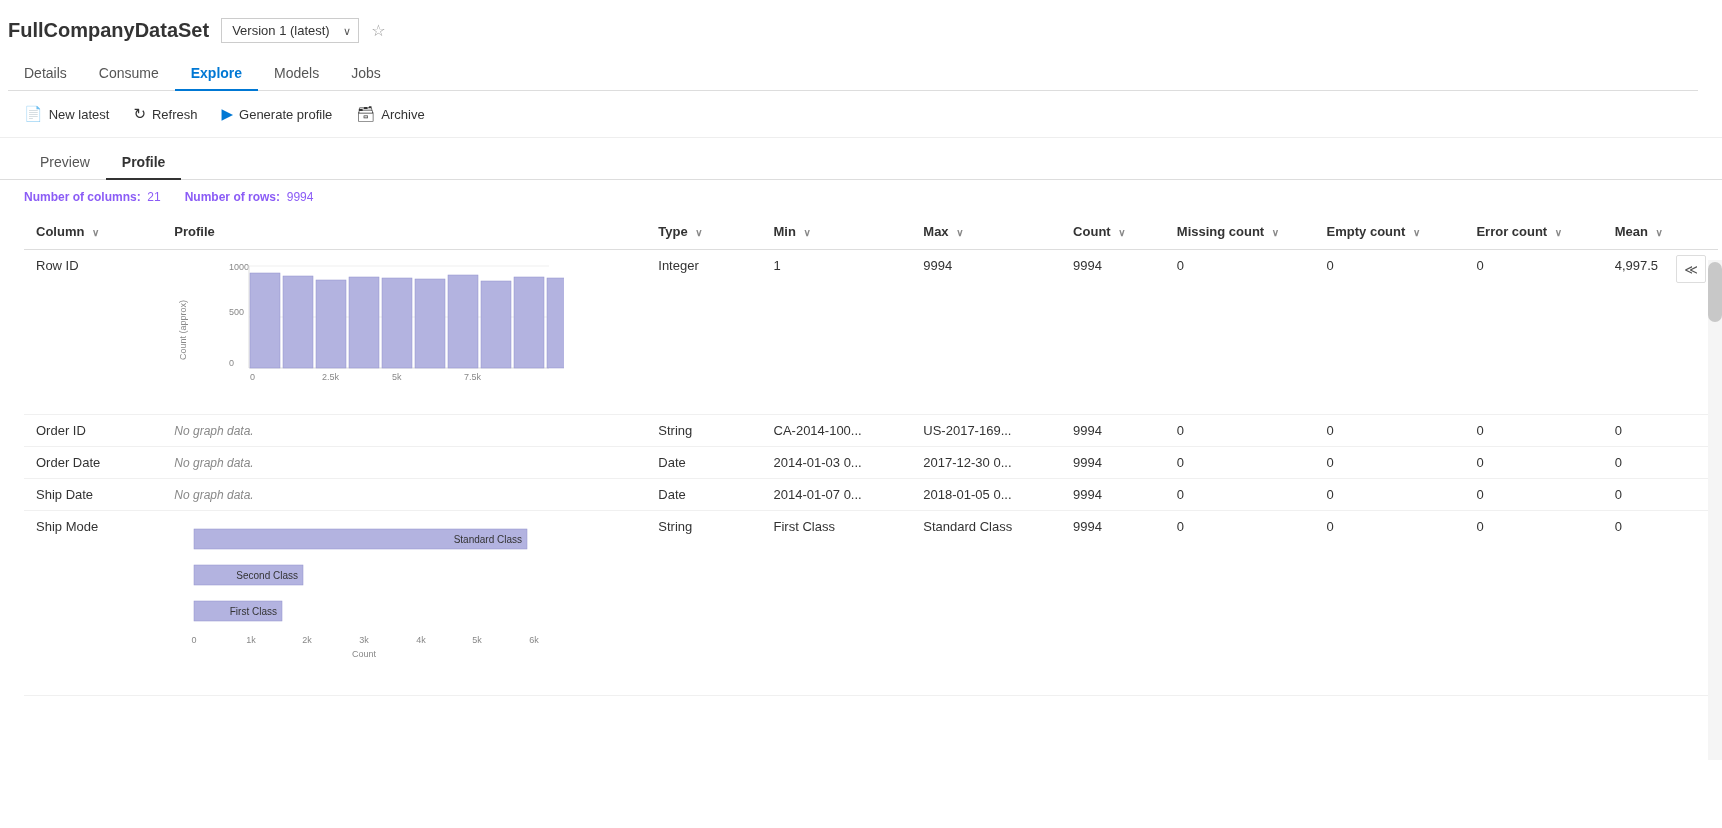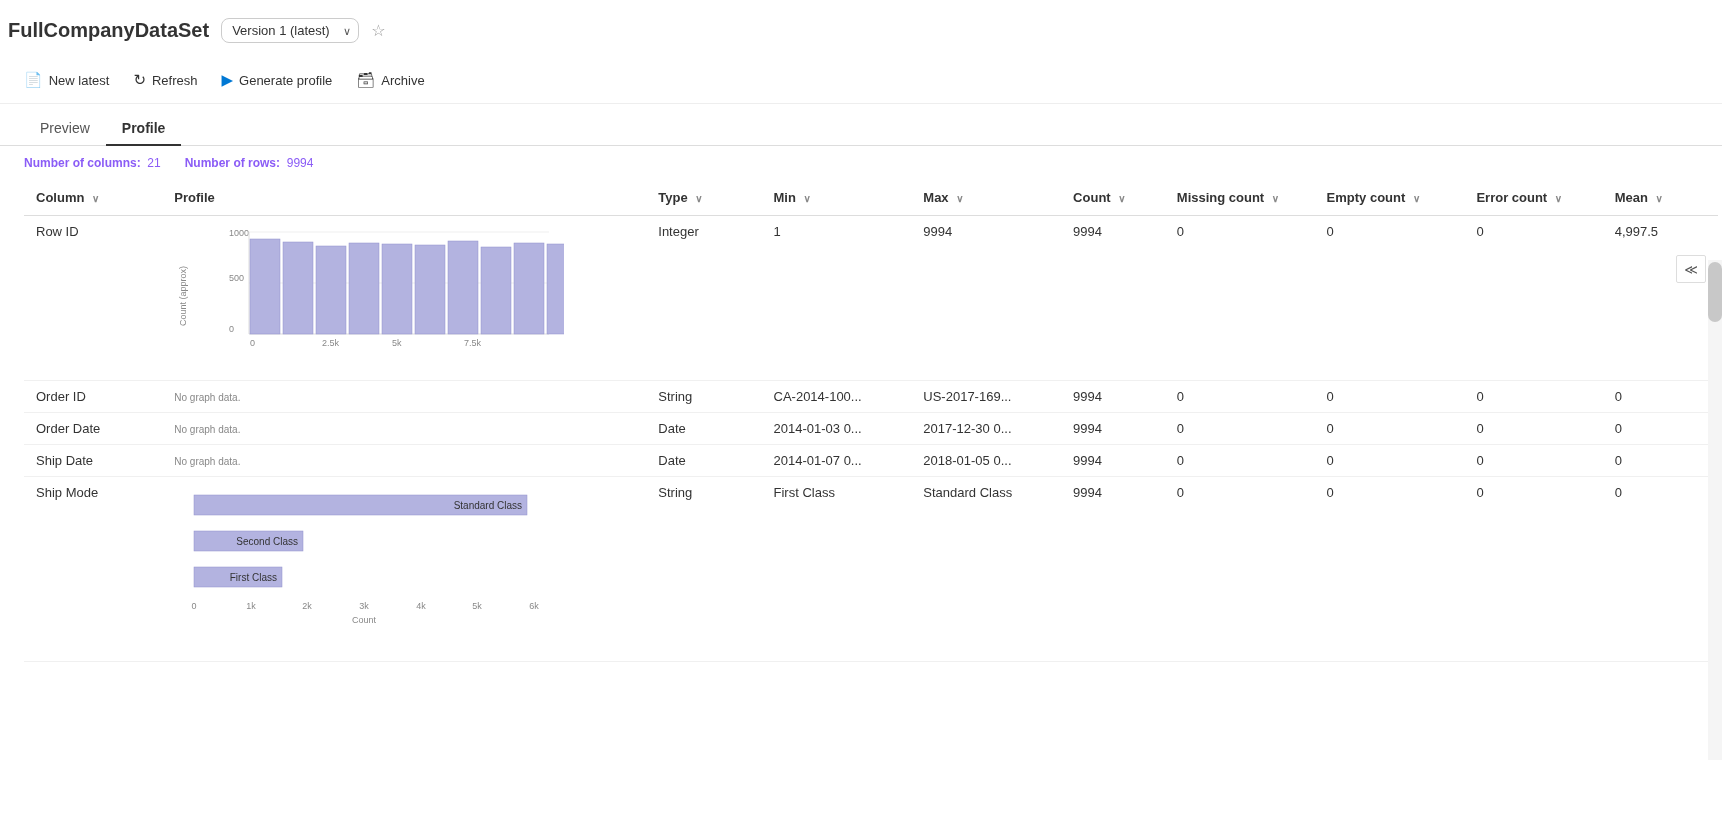--- a/index.html
+++ b/index.html
@@ -1,21 +1,21 @@
 <!DOCTYPE html>
 <html><head>
   <meta charset="utf-8">
   <style>
     * { box-sizing: border-box; margin: 0; padding: 0; }
     body { font-family: 'Segoe UI', Arial, sans-serif; font-size: 13px; color: #333; background: #fff; width: 1722px; min-height: 828px; overflow-x: hidden; }
 
     .header { padding: 18px 24px 0 8px; }
     .title-row { display: flex; align-items: center; gap: 12px; margin-bottom: 14px; }
     .dataset-title { font-size: 20px; font-weight: 600; color: #333; }
-    .version-select { border: 1px solid #ccc; border-radius: 8px; padding: 4px 28px 4px 10px; font-size: 13px; color: #333; background: #fff; appearance: none; cursor: pointer; position: relative; }
+    .version-select { border: 1px solid #ccc; border-radius: 0; padding: 4px 28px 4px 10px; font-size: 13px; color: #333; background: #fff; appearance: none; cursor: pointer; position: relative; }
     .version-wrapper { position: relative; display: inline-block; }
     .version-wrapper::after { content: '∨'; position: absolute; right: 8px; top: 50%; transform: translateY(-50%); font-size: 11px; color: #555; pointer-events: none; }
     .star-icon { font-size: 16px; color: #999; cursor: pointer; }
 
     .nav-tabs { display: flex; gap: 0; border-bottom: 1px solid #ddd; margin-bottom: 0; }
     .nav-tab { padding: 8px 16px; font-size: 14px; color: #555; cursor: pointer; border-bottom: 2px solid transparent; margin-bottom: -1px; }
     .nav-tab.active { color: #0078d4; border-bottom: 2px solid #0078d4; font-weight: 600; }
 
     .toolbar { display: flex; align-items: center; gap: 24px; padding: 14px 24px; border-bottom: 1px solid #eee; }
     .toolbar-btn { display: flex; align-items: center; gap: 6px; font-size: 13px; color: #333; cursor: pointer; background: none; border: none; }
@@ -39,36 +39,43 @@
     .col-profile { width: 420px; }
     .col-type { width: 100px; }
     .col-min { width: 130px; }
     .col-max { width: 130px; }
     .col-count { width: 90px; }
     .col-missing { width: 130px; }
     .col-empty { width: 130px; }
     .col-error { width: 120px; }
     .col-mean { width: 100px; }
 
-    .no-graph { color: #888; font-size: 10px; }
+    .no-graph { color: #888; font-style: italic; font-size: 12px; }
   </style>
 </head>
 <body>
 
 <div class="header">
   <div class="title-row">
     <span class="dataset-title">FullCompanyDataSet</span>
     <div class="version-wrapper">
       <select class="version-select">
         <option>Version 1 (latest)</option>
       </select>
     </div>
     <span class="star-icon">☆</span>
   </div>
 
+  <nav class="nav-tabs">
+    <div class="nav-tab">Details</div>
+    <div class="nav-tab">Consume</div>
+    <div class="nav-tab active">Explore</div>
+    <div class="nav-tab">Models</div>
+    <div class="nav-tab">Jobs</div>
+  </nav>
 </div>
 
 <div class="toolbar">
   <button class="toolbar-btn">
     <span class="toolbar-icon">📄</span>
     <span>New latest</span>
   </button>
   <button class="toolbar-btn">
     <span class="toolbar-icon">↻</span>
     <span>Refresh</span>

